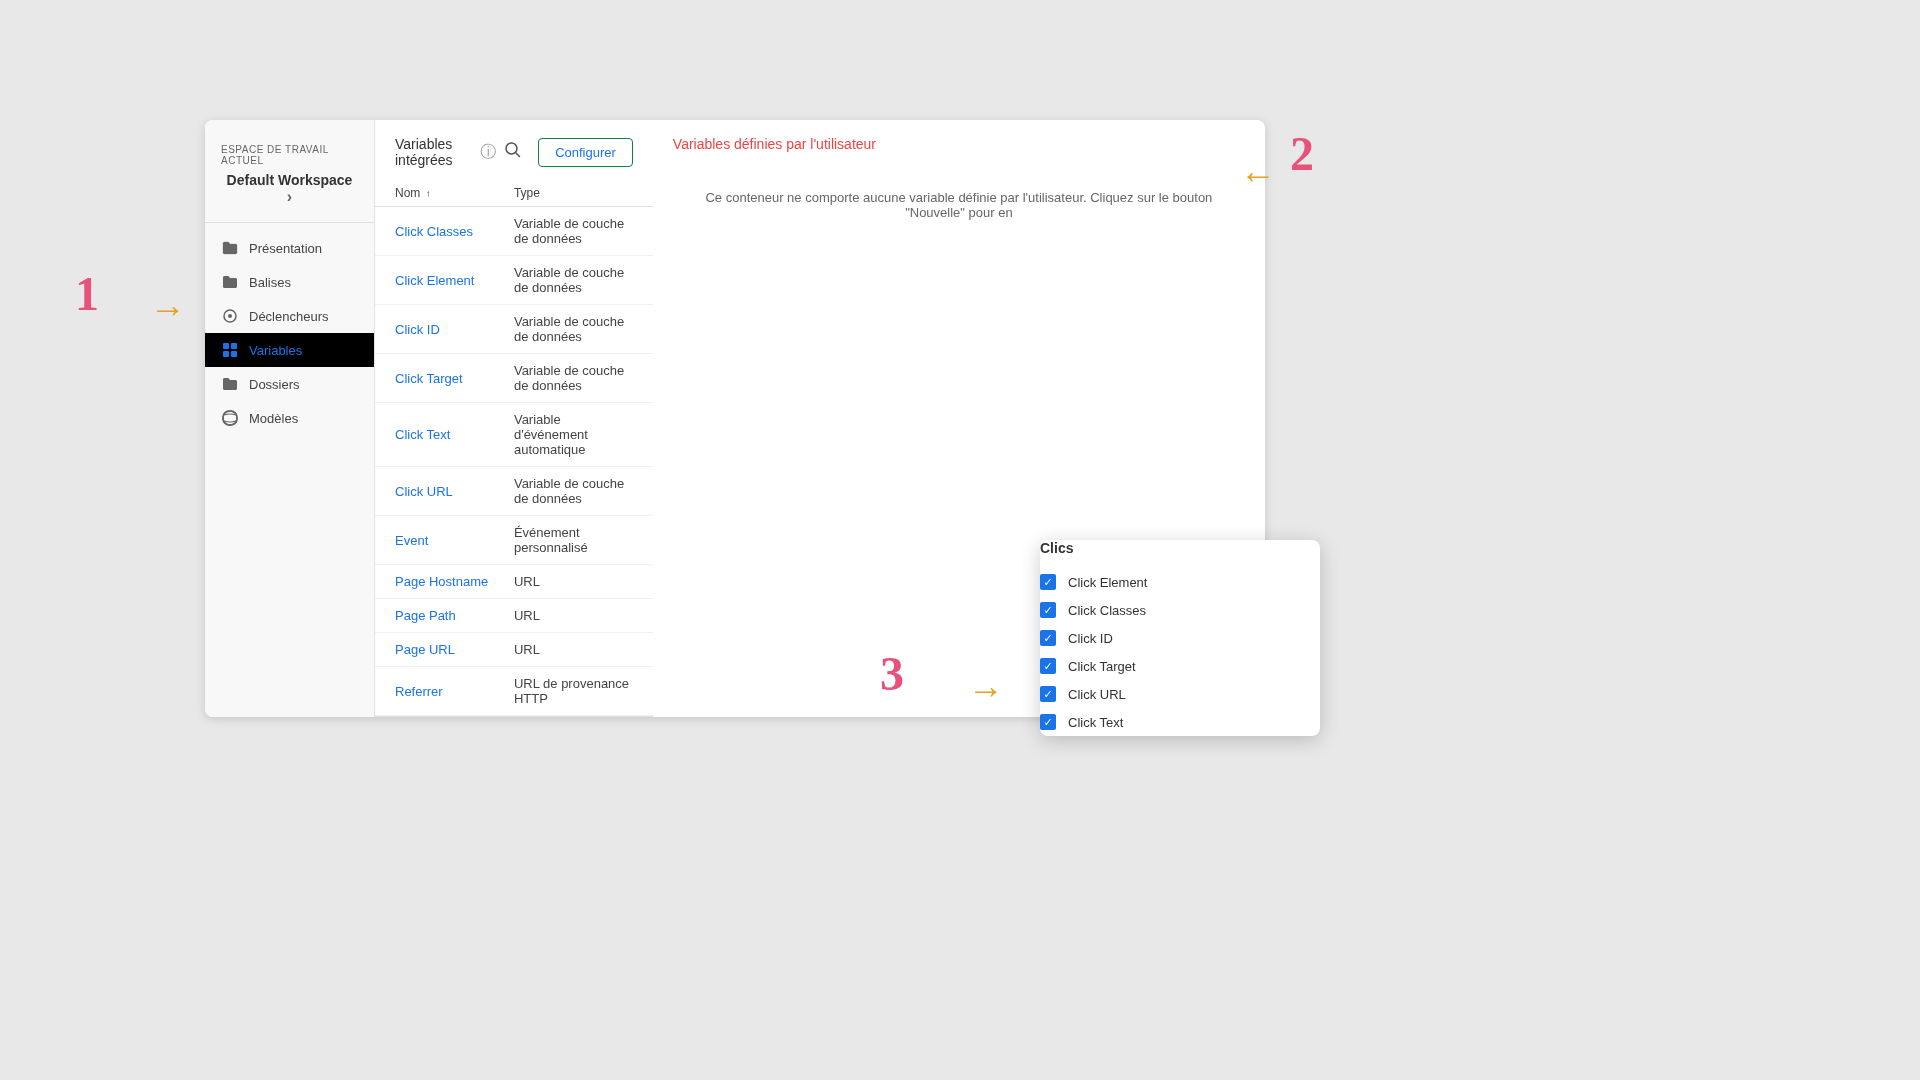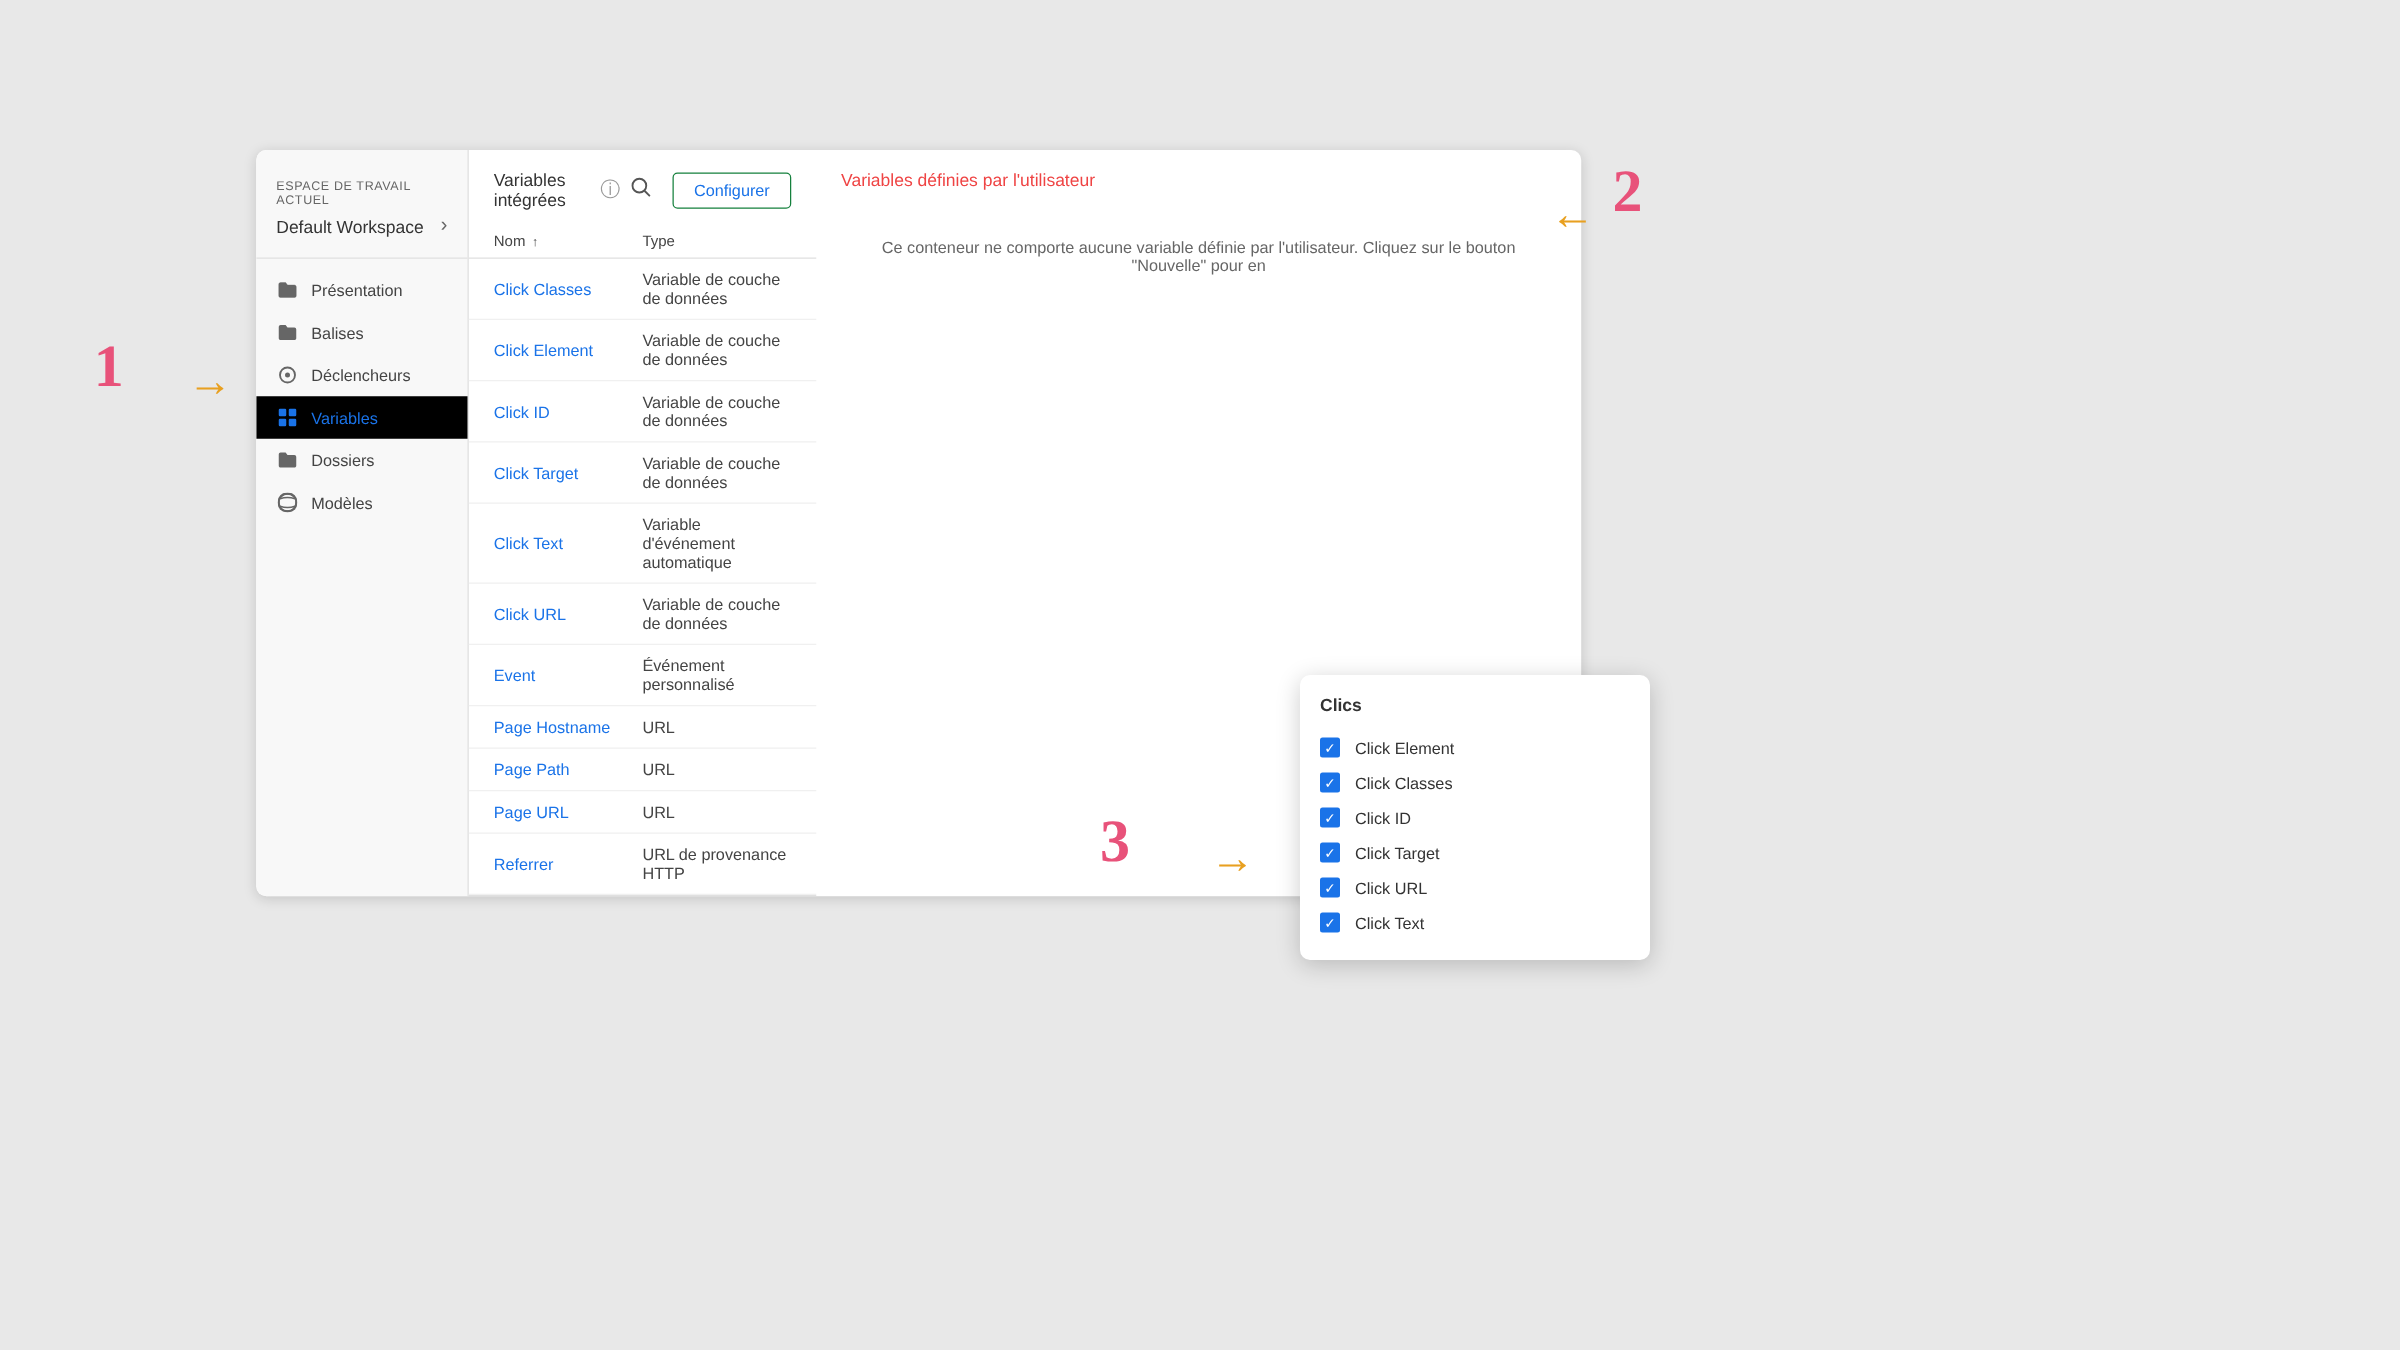--- a/index.html
+++ b/index.html
@@ -45,23 +45,24 @@
       text-transform: uppercase;
       letter-spacing: 0.5px;
       margin-bottom: 6px;
     }
 
     .workspace-name {
       display: flex;
       align-items: center;
       justify-content: space-between;
       font-size: 14px;
-      font-weight: 400;
+      font-weight: 700;
       color: #333;
       cursor: pointer;
+      flex-direction: column;
     }
 
     .workspace-name .chevron {
       color: #666;
       font-size: 16px;
     }
 
     .nav-items {
       padding: 8px 0;
     }
@@ -211,21 +212,21 @@
 
     
     .clics-popup {
       position: absolute;
       top: 540px;
       left: 1040px;
       width: 280px;
       background: white;
       border-radius: 8px;
       box-shadow: 0 4px 20px rgba(0,0,0,0.2);
-      padding: 16px;
+      padding: 0;
       z-index: 100;
     }
 
     .clics-title {
       font-size: 14px;
       font-weight: 600;
       color: #333;
       margin-bottom: 12px;
     }
 

